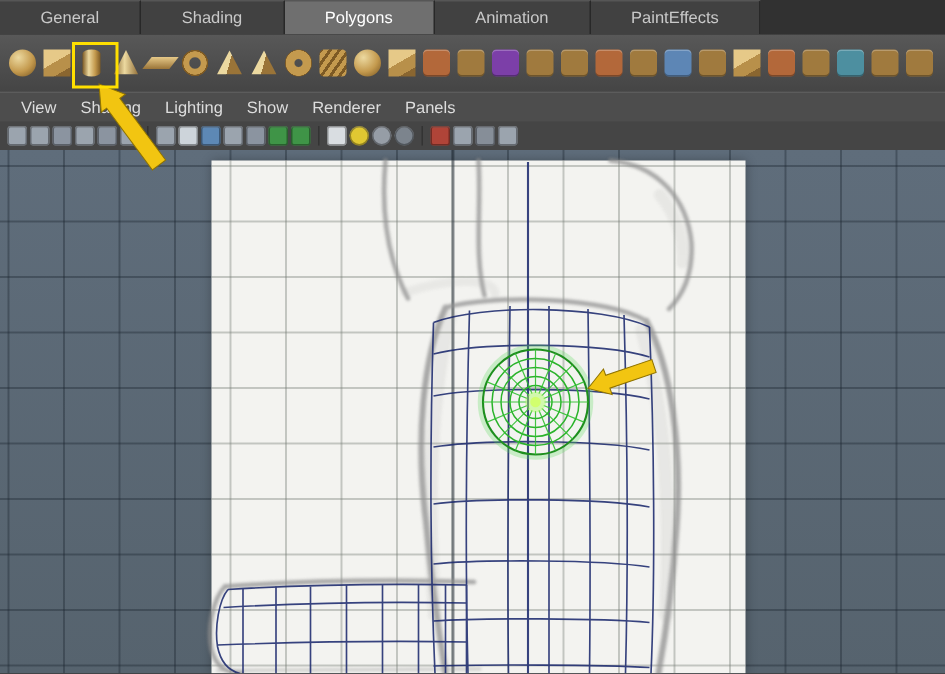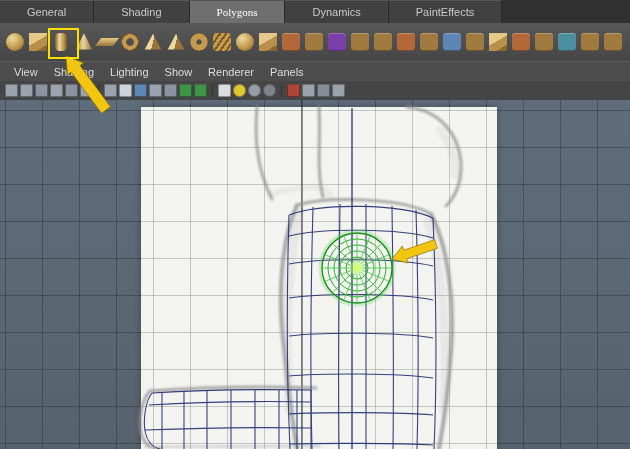--- a/index.html
+++ b/index.html
@@ -10,21 +10,21 @@
   }
   
   .tabbar{
     position:absolute;top:0;left:0;right:0;height:23px;background:#313131;
     display:flex;align-items:stretch;border-bottom:1px solid #222;white-space:nowrap;overflow:hidden;
   }
   .tab{
     display:flex;align-items:center;padding:0 27px;font-size:11px;color:#c9c9c9;
     background:#414141;border-right:1px solid #282828;border-top:1px solid #565656;cursor:default;
   }
-  .tab.active{background:#6f6f6f;color:#ffffff;font-family:Liberation Serif, serif;}
+  .tab.active{background:#6f6f6f;color:#ffffff;}
   
   .shelf{
     position:absolute;top:23px;left:0;right:0;height:38px;
     background:linear-gradient(#585858,#454545);
     display:flex;align-items:center;gap:1px;padding:0 4px;
     border-bottom:1px solid #292929;overflow:hidden;
   }
   .shelf-icon{position:relative;width:22px;height:22px;flex:0 0 auto}
   .shelf-icon::before{content:"";position:absolute;inset:2px}
   .shape-sphere::before{border-radius:50%;background:radial-gradient(circle at 35% 30%,#ecd9a0,#c49a4e 55%,#7d5a24 95%)}
@@ -84,21 +84,21 @@
   .axis-line{position:absolute;left:301px;top:0;bottom:0;width:2px;background:rgba(33,43,53,.5)}
   .overlay-svg{position:absolute;left:0;top:0;z-index:6;pointer-events:none}
 </style>
 </head>
 <body>
 
 <div class="tabbar">
     <div class="tab">General</div>
     <div class="tab">Shading</div>
     <div class="tab active">Polygons</div>
-    <div class="tab">Dynamics</div>
+    <div class="tab">Animation</div>
     <div class="tab">PaintEffects</div>
   </div>
 
 <div class="shelf">
     <div class="shelf-icon shape-sphere"></div>
     <div class="shelf-icon shape-cube"></div>
     <div class="shelf-icon shape-cylinder"></div>
     <div class="shelf-icon shape-cone"></div>
     <div class="shelf-icon shape-plane"></div>
     <div class="shelf-icon shape-torus"></div>

